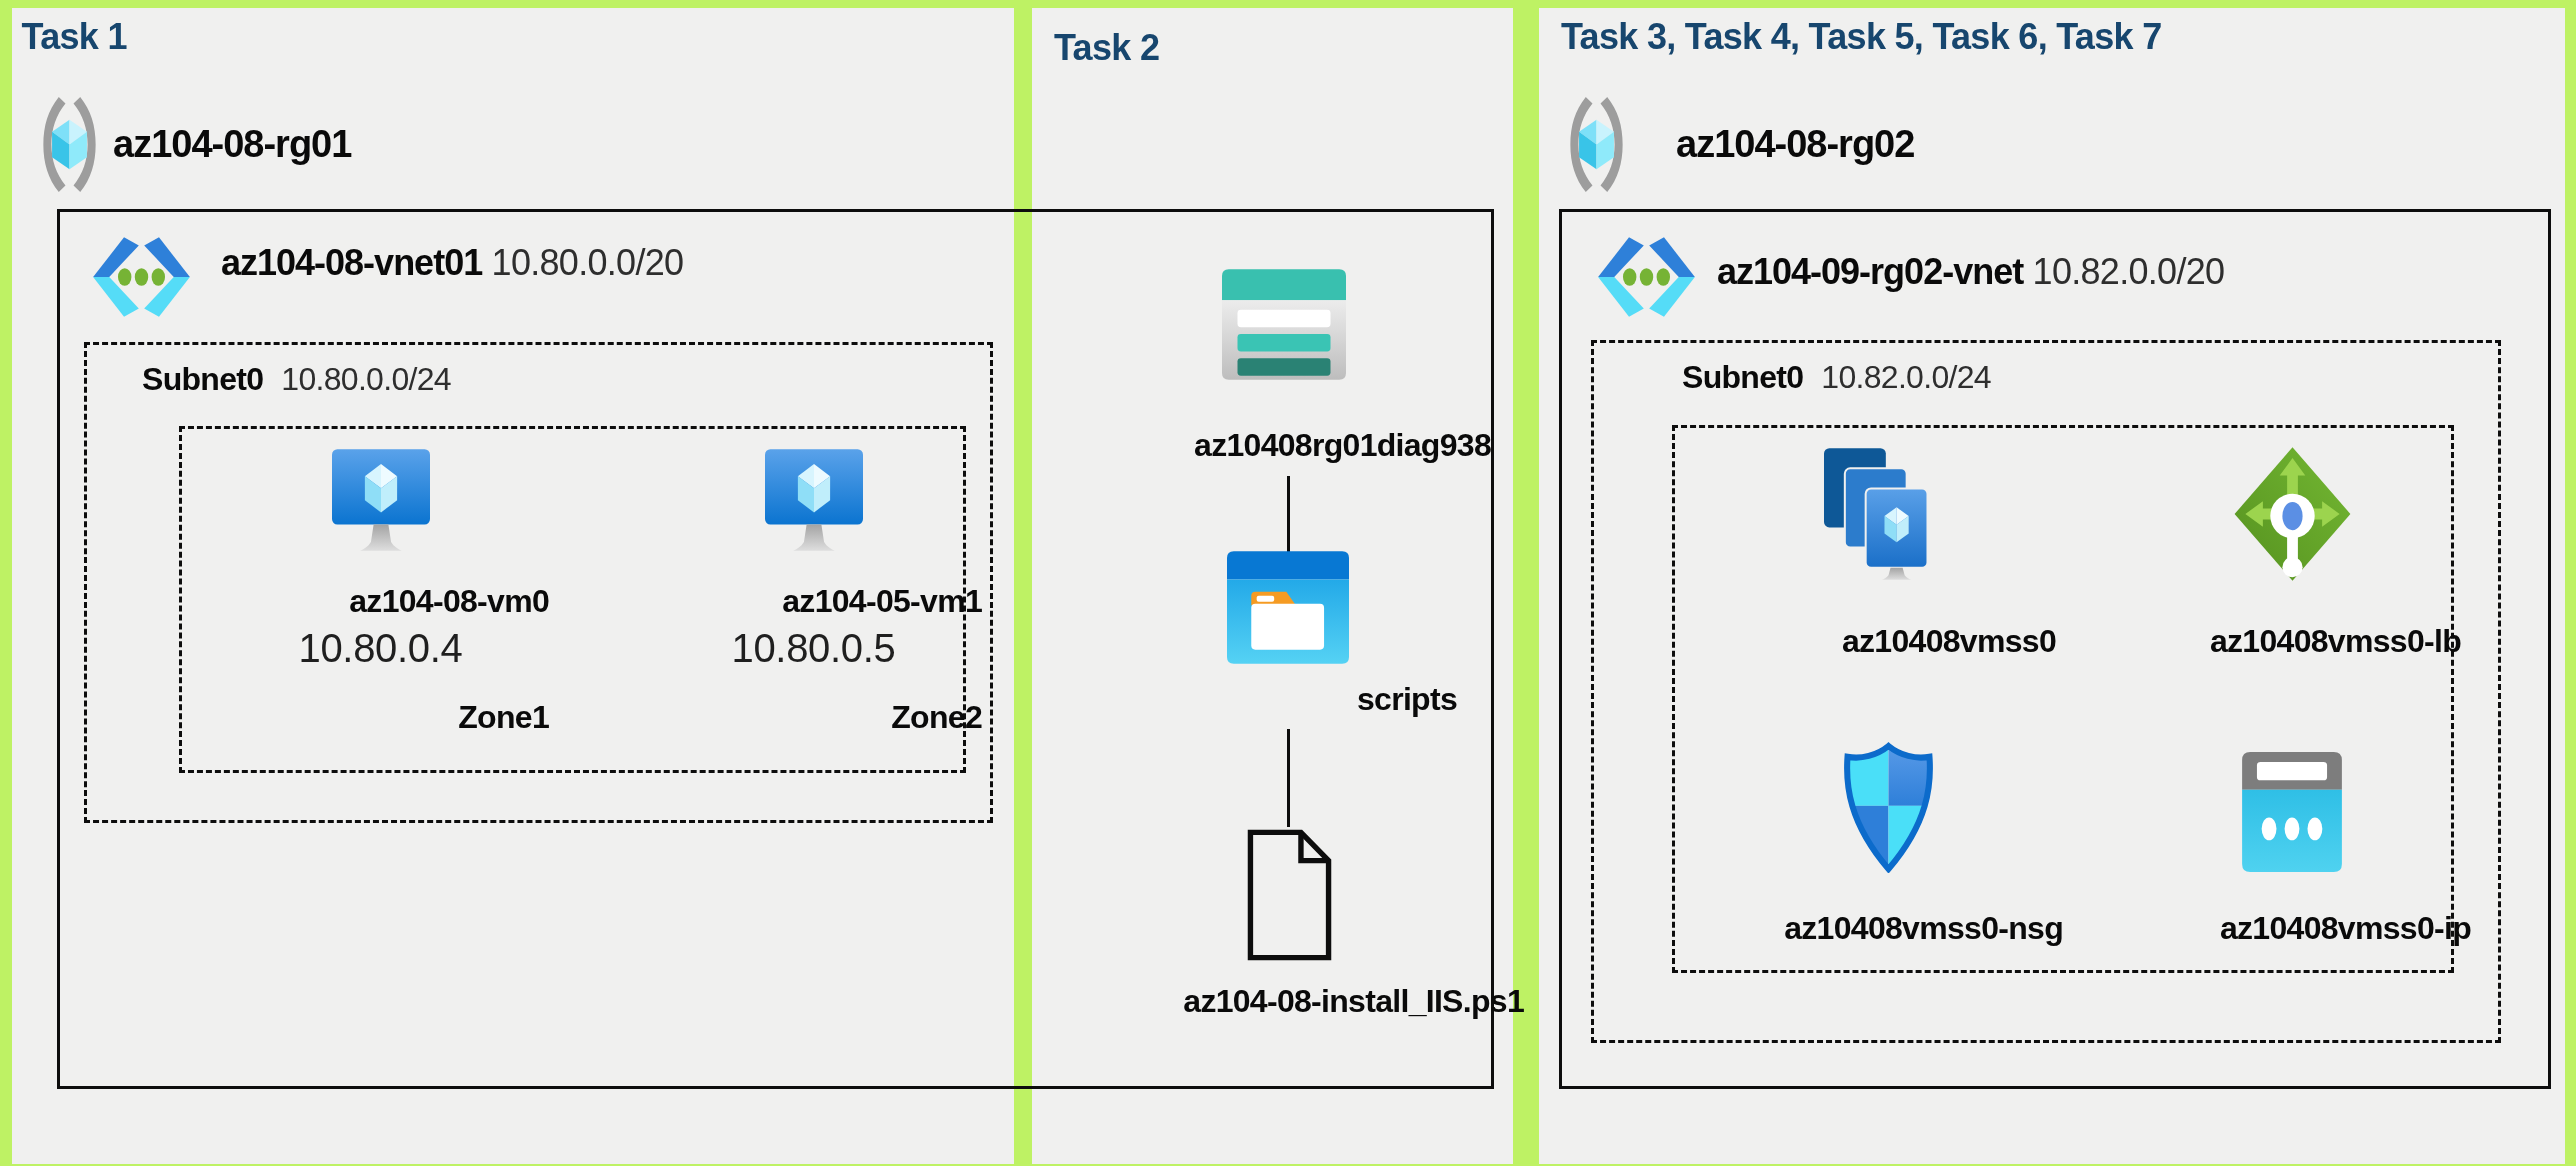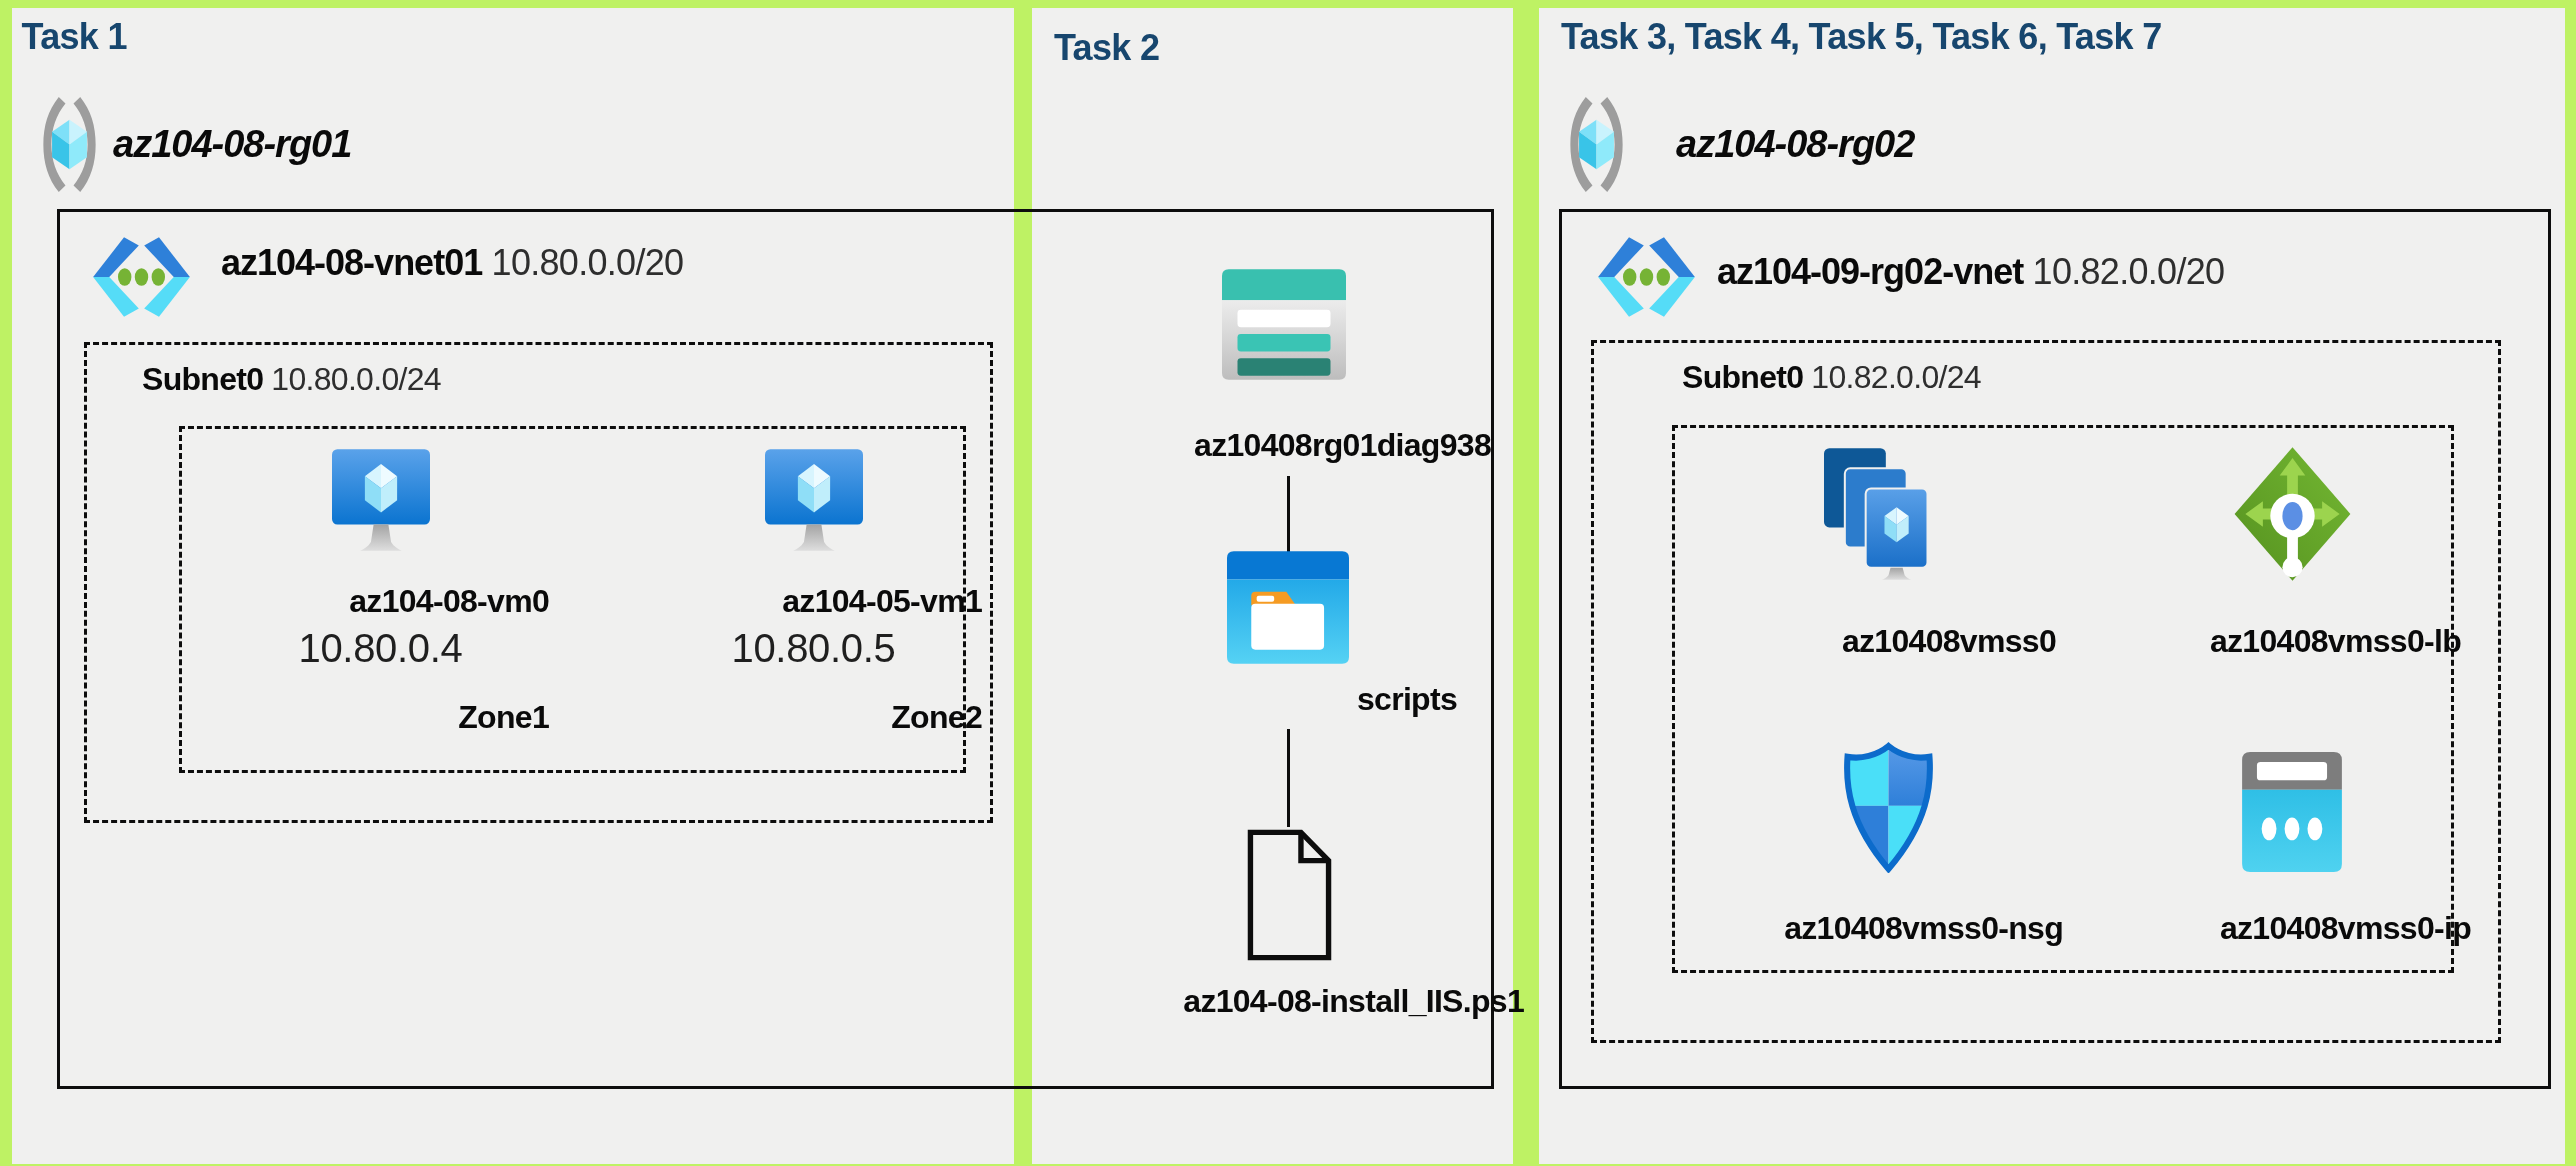--- a/index.html
+++ b/index.html
@@ -9,32 +9,32 @@
   }
   .panel{position:absolute;background:#f0f0ef;}
   .task-title{
     position:absolute;font-size:36px;font-weight:bold;color:#17466e;
     letter-spacing:-0.7px;white-space:nowrap;
   }
   .solid-box{position:absolute;border:3.4px solid #0d0d0d;box-sizing:border-box;}
   .dashed-box{position:absolute;border:3.4px dashed #0d0d0d;box-sizing:border-box;}
   .hdr-lbl{
     position:absolute;font-size:38px;font-weight:bold;letter-spacing:-1px;
-    white-space:nowrap;line-height:43px;font-style:italic;
+    white-space:nowrap;line-height:43px;
   }
   .vnet-lbl{
     position:absolute;font-size:36px;font-weight:bold;letter-spacing:-1px;
     white-space:nowrap;line-height:42px;
   }
   .vnet-lbl .cidr{font-weight:normal;color:#2e2e2e;margin-left:9.4px;letter-spacing:-0.7px;}
   .subnet-lbl{
     position:absolute;font-size:32px;font-weight:bold;letter-spacing:-0.7px;
     white-space:nowrap;line-height:39px;
   }
-  .subnet-lbl .cidr{font-weight:normal;color:#2e2e2e;margin-left:8px;}
+  .subnet-lbl .cidr{font-weight:normal;color:#2e2e2e;margin-left:18px;}
   .c-lbl{
     position:absolute;text-align:right;font-size:32px;font-weight:bold;
     letter-spacing:-0.7px;white-space:nowrap;line-height:38px;
   }
   .c-sub{
     position:absolute;text-align:center;font-size:40px;font-weight:normal;
     color:#1f1f1f;letter-spacing:-0.3px;white-space:nowrap;line-height:35px;
   }
   .file-lbl{font-size:32px;}
   .connector{position:absolute;width:3.4px;background:#0d0d0d;}

